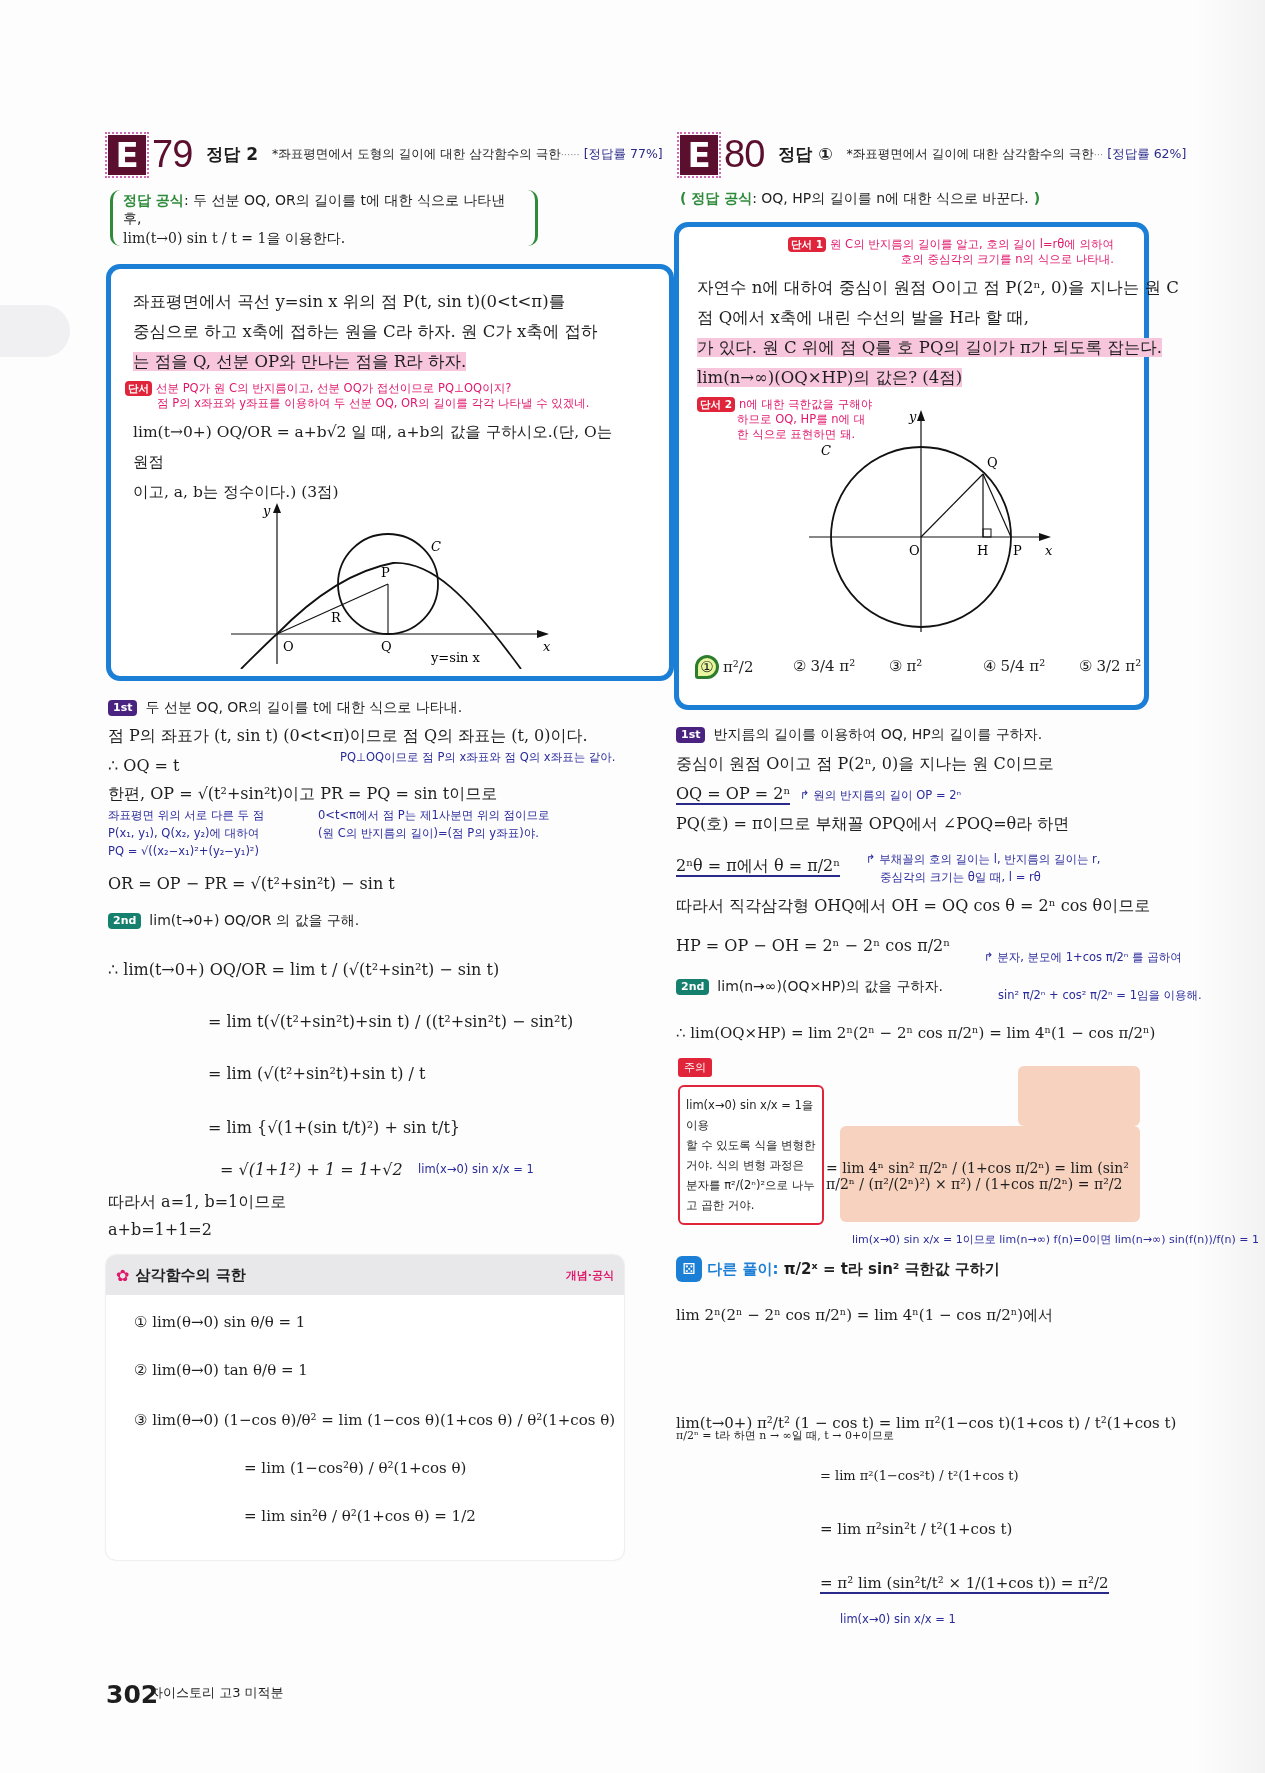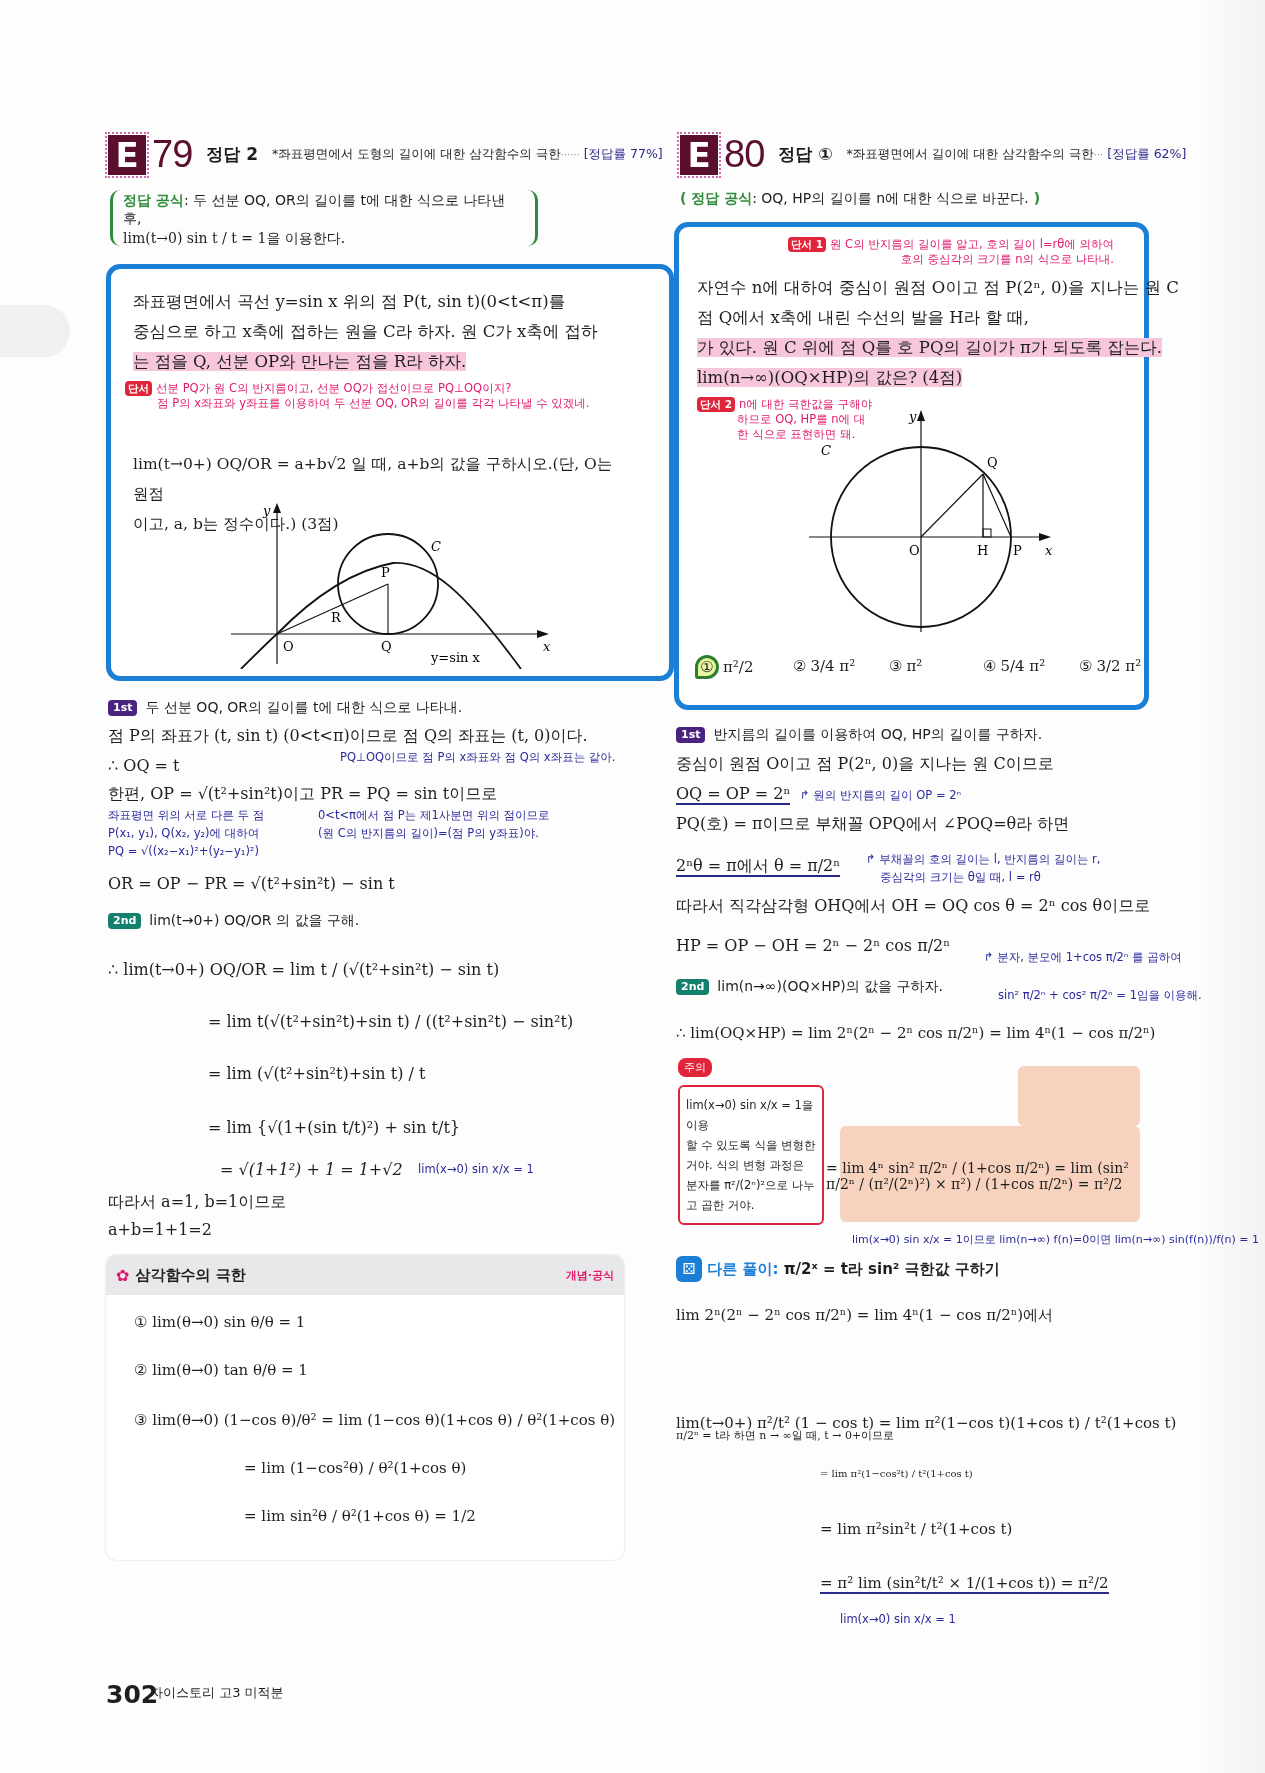--- a/index.html
+++ b/index.html
@@ -45,21 +45,21 @@
   .concept-title { font-weight:bold; font-size:15px; margin-left:6px; }
   .concept-tag { margin-left:auto; color:#e0186c; font-size:11px; font-weight:bold; }
 
   
   .choice { position:absolute; font-size:15px; display:flex; align-items:center; }
   .choice .circ { margin-right:4px; }
   .correct-mark { width:24px; height:24px; border:3px solid #2e7d2e; border-radius:50% 50% 50% 10%; display:inline-flex; align-items:center; justify-content:center; background:#e9f6a0; }
 
   
   .caution { position:absolute; left:678px; top:1085px; width:146px; height:140px; border:2px solid #e0243a; border-radius:6px; background:#fff; font-family:"DejaVu Sans",sans-serif; font-size:11.5px; line-height:20px; padding:8px 6px; }
-  .caution-tag { position:absolute; left:678px; top:1058px; background:#e0243a; color:#fff; font-family:"DejaVu Sans",sans-serif; font-size:11px; padding:2px 6px; border-radius:8px; }
+  .caution-tag { position:absolute; left:678px; top:1058px; background:#e0243a; color:#fff; font-family:"DejaVu Sans",sans-serif; font-size:11px; padding:2px 6px; border-radius:3px; }
   .peach { position:absolute; background:#f6d2bf; border-radius:6px; }
 
   .alt-icon { display:inline-block; width:26px; height:26px; background:#1c7fd6; border-radius:6px; color:#fff; text-align:center; font-size:15px; line-height:26px; }
   .footer-num { position:absolute; left:106px; top:1680px; font-family:"DejaVu Sans",sans-serif; font-weight:bold; font-size:25px;text-align:center; }
   .footer-title { position:absolute; left:150px; top:1684px; font-family:"DejaVu Sans",sans-serif; font-size:13px; }
 </style>
 </head>
 <body>
 
 <div class="edge-tab"></div>
@@ -82,21 +82,21 @@
 <div class="pbox" style="left:106px; top:264px; width:568px; height:417px;">
   <div style="position:absolute; left:22px; top:18px; width:470px;" class="ptext">
     <div>좌표평면에서 곡선 y=sin x 위의 점 P(t, sin t)(0&lt;t&lt;π)를</div>
     <div><span>중심으로 하고 x축에 접하는 원을 C라 하자. 원 C가 x축에 접하</span></div>
     <div><span class="hl">는 점을 Q, 선분 OP와 만나는 점을 R라 하자.</span></div>
   </div>
   <div class="hint" style="position:absolute; left:14px; top:112px; width:495px;">
     <div><span class="hint-tag">단서</span><span>선분 PQ가 원 C의 반지름이고, 선분 OQ가 접선이므로 PQ⊥OQ이지?</span></div>
     <div style="padding-left:32px;">점 P의 x좌표와 y좌표를 이용하여 두 선분 OQ, OR의 길이를 각각 나타낼 수 있겠네.</div>
   </div>
-  <div class="ptext" style="position:absolute; left:22px; top:148px; width:480px;margin-top:32px;">
+  <div class="ptext" style="position:absolute; left:22px; top:148px; width:480px;">
     <div style="font-size:15.5px;">lim(t→0+) OQ/OR = a+b√2 일 때, a+b의 값을 구하시오.(단, O는 원점</div>
     <div style="font-size:15.5px;">이고, a, b는 정수이다.) (3점)</div>
   </div>
 
   <svg style="position:absolute; left:120px; top:230px;" width="380" height="170" viewBox="0 0 380 170">
     <line x1="46" y1="10" x2="46" y2="165" stroke="#111" stroke-width="1.2"></line>
     <polygon points="46,4 42,14 50,14" fill="#111"></polygon>
     <line x1="0" y1="135" x2="310" y2="135" stroke="#111" stroke-width="1.2"></line>
     <polygon points="318,135 306,131 306,139" fill="#111"></polygon>
     <path d="M 10 170 Q 40 140 46 135 C 90 90 130 70 162 64 C 200 62 235 95 290 170" fill="none" stroke="#111" stroke-width="1.8"></path>
@@ -257,19 +257,19 @@
 <div class="note" style="left:852px; top:1232px; font-size:11px;">lim(x→0) sin x/x = 1이므로 lim(n→∞) f(n)=0이면 lim(n→∞) sin(f(n))/f(n) = 1</div>
 
 <div class="line sans" style="left:676px; top:1256px; font-size:15px; color:#1c7fd6; font-weight:bold;">
   <span class="alt-icon">⚄</span>
   <span>다른 풀이:</span>
   <span style="color:#1e1e1e;">π/2ˣ = t라 sin² 극한값 구하기</span>
 </div>
 <div class="line" style="left:676px; top:1306px; font-size:15px;">lim 2ⁿ(2ⁿ − 2ⁿ cos π/2ⁿ) = lim 4ⁿ(1 − cos π/2ⁿ)에서</div>
 <div class="line" style="left:676px; top:1428px; font-size:11px;">π/2ⁿ = t라 하면 n → ∞일 때, t → 0+이므로</div>
 <div class="line" style="left:676px; top:1414px; font-size:15px;">lim(t→0+) π²/t² (1 − cos t) = lim π²(1−cos t)(1+cos t) / t²(1+cos t)</div>
-<div class="line" style="left:820px; top:1468px; font-size:10px;">= lim π²(1−cos²t) / t²(1+cos t)</div>
+<div class="line" style="left:820px; top:1468px; font-size:13px;">= lim π²(1−cos²t) / t²(1+cos t)</div>
 <div class="line" style="left:820px; top:1520px; font-size:15px;">= lim π²sin²t / t²(1+cos t)</div>
 <div class="line" style="left:820px; top:1574px; font-size:15px;"><span class="ul">= π² lim (sin²t/t² × 1/(1+cos t)) = π²/2</span></div>
 <div class="note" style="left:840px; top:1612px;">lim(x→0) sin x/x = 1</div>
 
 <div class="footer-num">302</div>
 <div class="footer-title">자이스토리 고3 미적분</div>
 
 </body></html>

